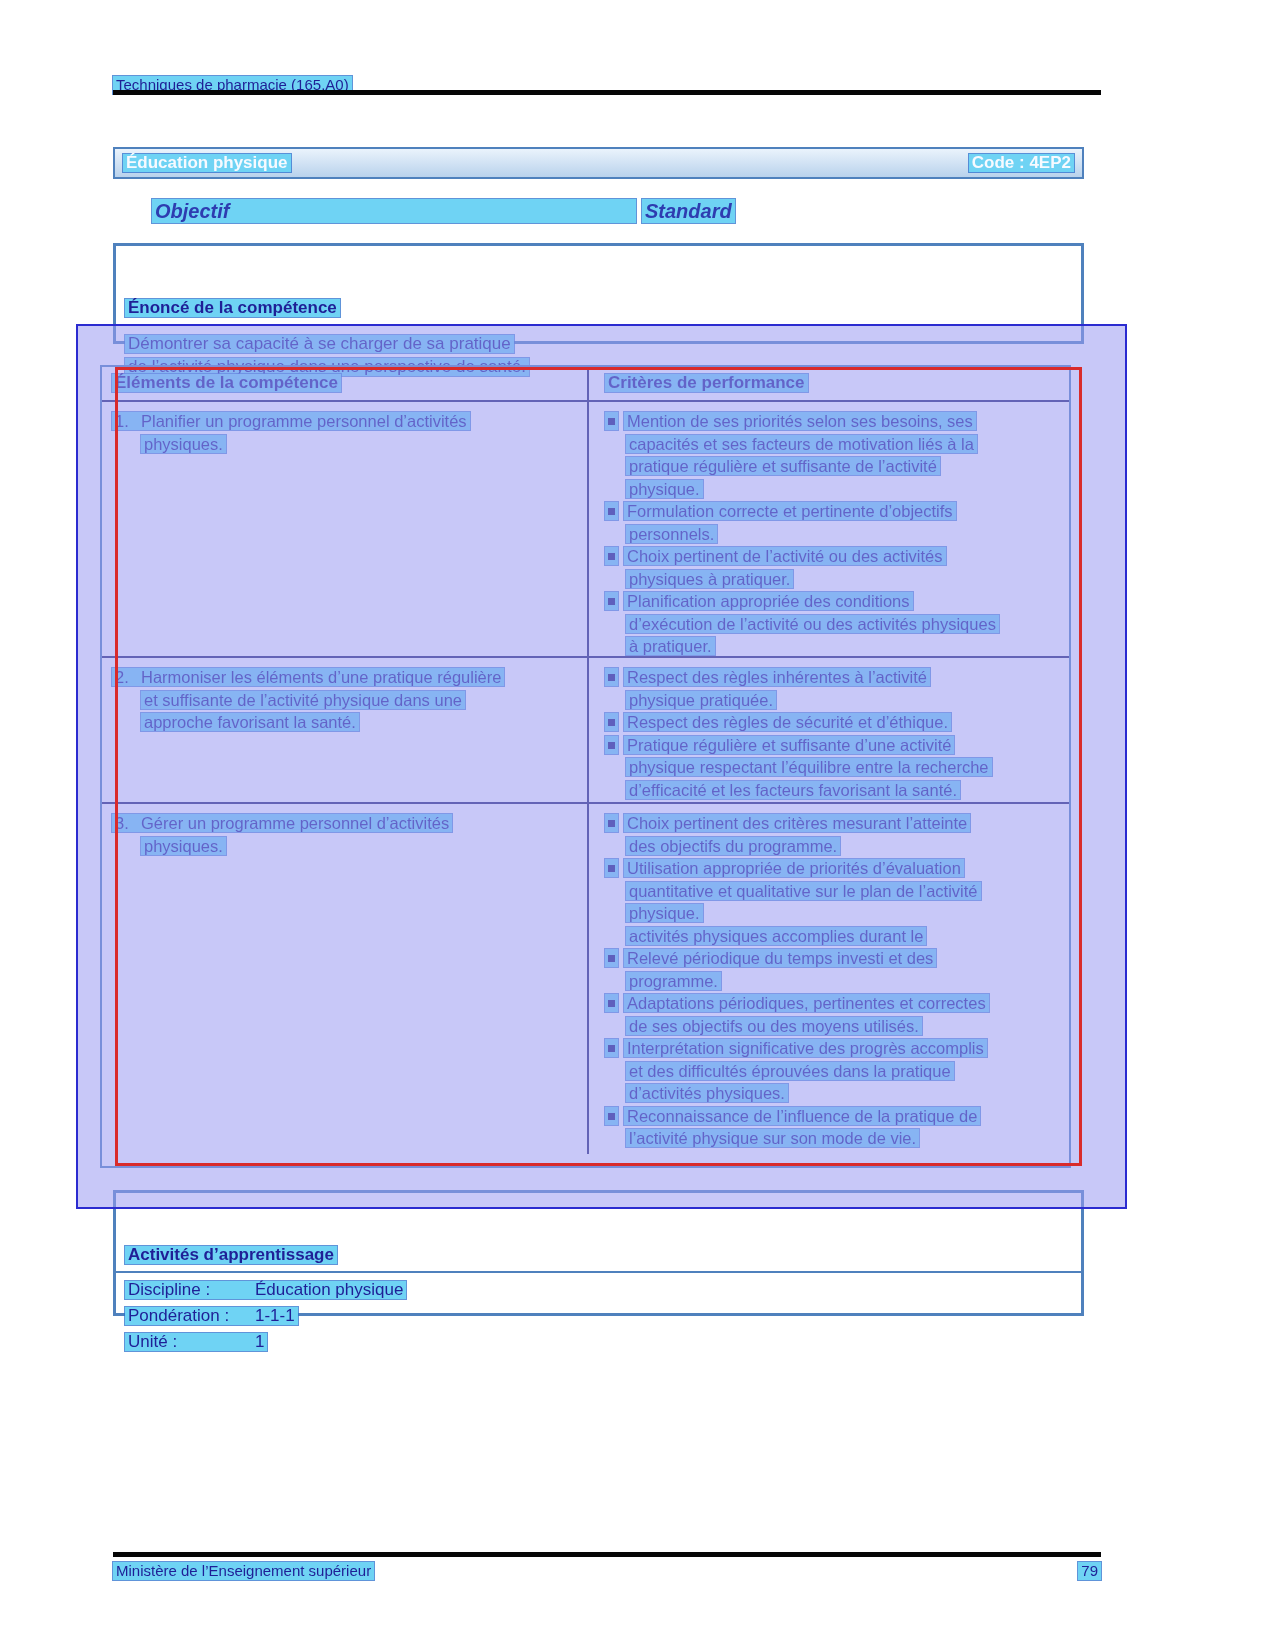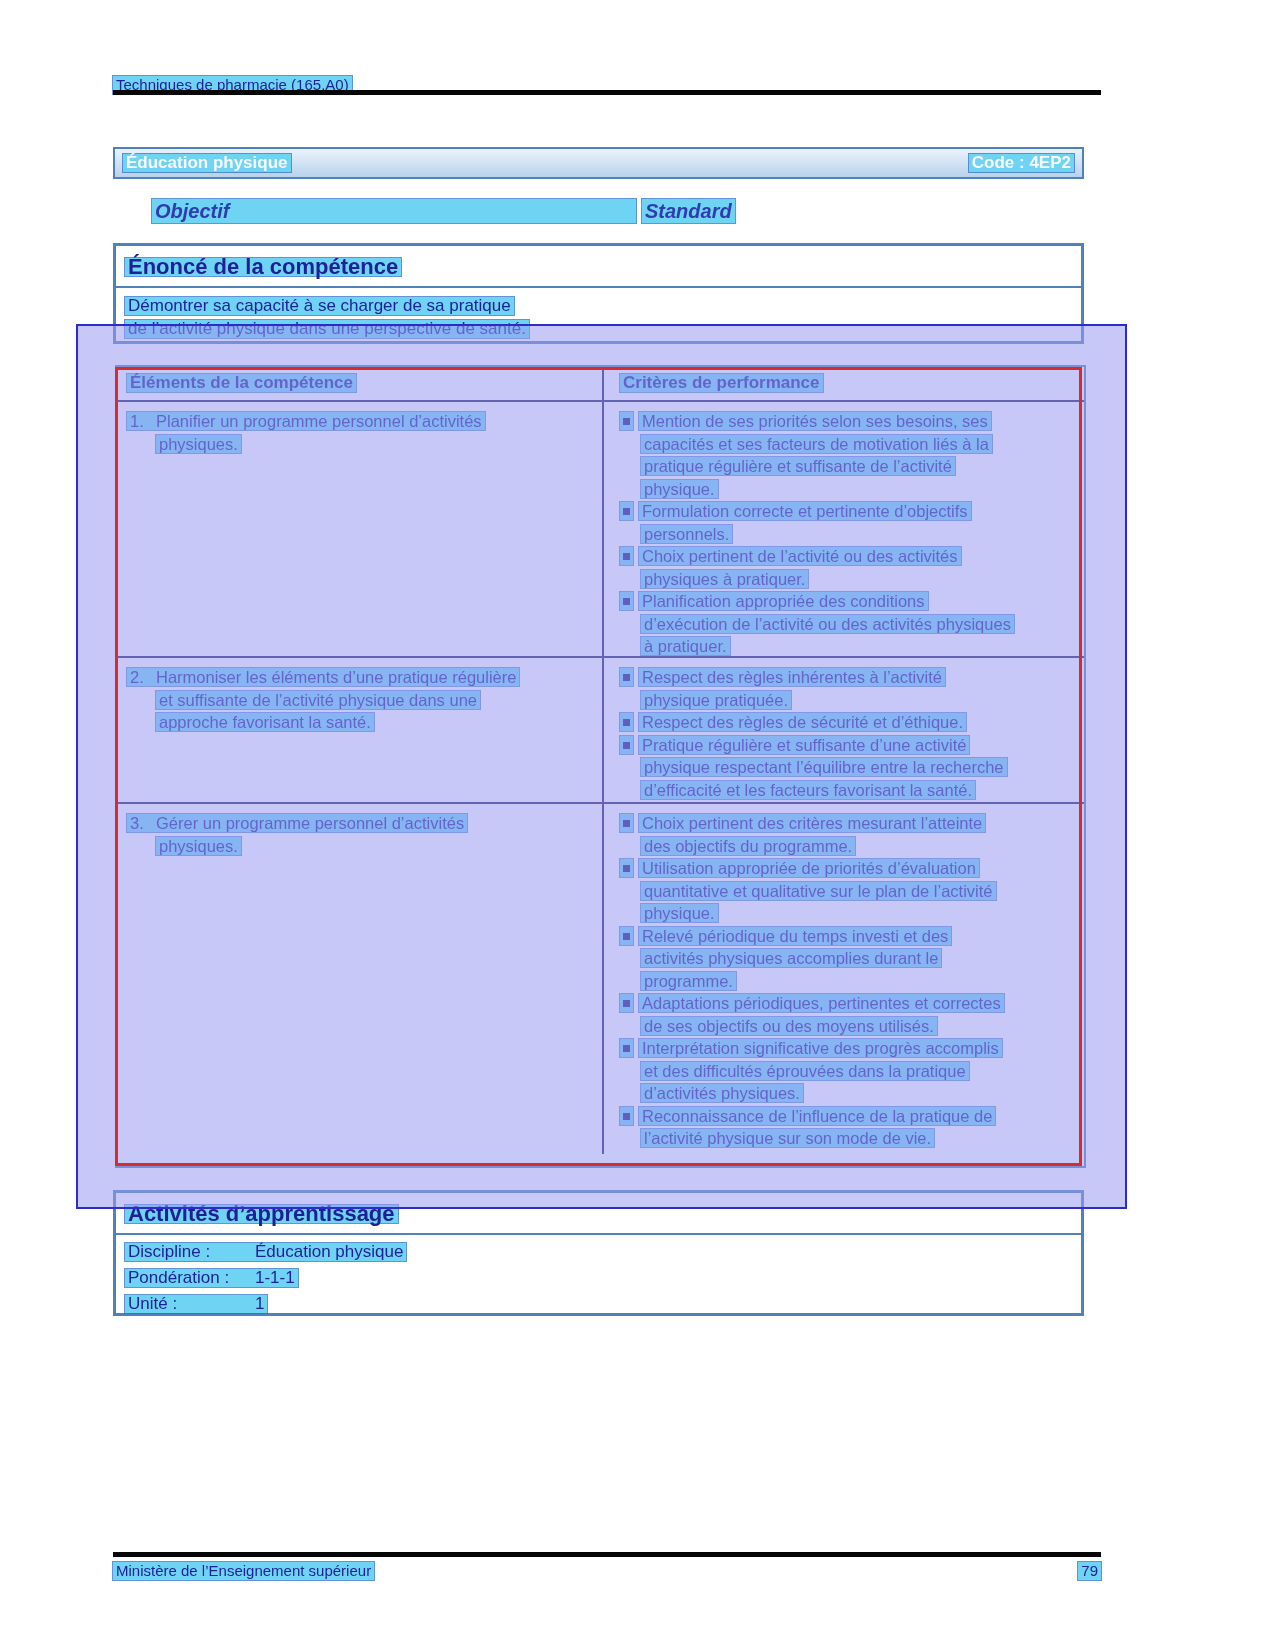--- a/index.html
+++ b/index.html
@@ -16,27 +16,27 @@
           border:2px solid #4f81bd;background:linear-gradient(180deg,#eaf3fc 0%,#b9d2ec 100%);
           display:flex;justify-content:space-between;align-items:center;padding:0 8px;
           font-size:17px;font-weight:bold;color:#f7faff;}
 
   .obj-std{position:absolute;left:120px;top:199px;width:1000px;font-size:20px;
            font-weight:bold;font-style:italic;color:#2e3cb0;padding-left:32px;}
   .obj-std .hl{line-height:24px;}
   .obj-bar{width:478px;margin-right:6px;}
 
   .box{position:absolute;left:113px;width:971px;box-sizing:border-box;border:3px solid #4f81bd;background:#ffffff;}
-  .box-title{padding:8px 9px 6px 9px;border-bottom:2px solid #4f81bd;font-size:22px;font-weight:bold;}
+  .box-title{padding:8px 9px 6px 9px;border-bottom:2px solid #4f81bd;font-size:17px;font-weight:bold;margin-top:44px;}
   .box-body{padding:7px 9px;font-size:17px;}
   .line{line-height:22.5px;white-space:nowrap;}
 
   .enonce{top:243px;height:101px;}
 
-  .comp-table{position:absolute;left:115px;top:365px;width:971px;height:803px;box-sizing:border-box;
+  .comp-table{position:absolute;left:100px;top:365px;width:971px;height:803px;box-sizing:border-box;
               border:2px solid #4f81bd;overflow:hidden;z-index:10;font-size:16.5px;}
   .thead{display:flex;height:35px;border-bottom:2px solid #20206e;box-sizing:border-box;}
   .tcell{box-sizing:border-box;}
   .lcell{flex:0 0 487px;width:487px;border-right:2px solid #20206e;padding:8px 10px 0 10px;}
   .rcell{flex:1;padding:8px 10px 0 16px;}
   .thead .lcell,.thead .rcell{padding-top:6px;font-size:17px;}
   .trow{display:flex;border-bottom:2px solid #20206e;box-sizing:border-box;overflow:hidden;}
   .trow:last-child{border-bottom:none;}
   .num{display:inline-block;width:26px;}
   .cont{margin-left:29px;}
@@ -135,22 +135,22 @@
           <div class="tcell lcell">
             <div class="line"><span class="hl"><span class="num">3.</span><span>Gérer un programme personnel d’activités</span></span></div>
             <div class="line cont"><span class="hl">physiques.</span></div>
           </div>
           <div class="tcell rcell">
             <div class="line"><span class="hl bmark"><span class="sq"></span></span><span class="hl">Choix pertinent des critères mesurant l’atteinte</span></div>
             <div class="line ccont"><span class="hl">des objectifs du programme.</span></div>
             <div class="line"><span class="hl bmark"><span class="sq"></span></span><span class="hl">Utilisation appropriée de priorités d’évaluation</span></div>
             <div class="line ccont"><span class="hl">quantitative et qualitative sur le plan de l’activité</span></div>
             <div class="line ccont"><span class="hl">physique.</span></div>
+            <div class="line ccont"><span class="hl">activités physiques accomplies durant le</span></div>
             <div class="line"><span class="hl bmark"><span class="sq"></span></span><span class="hl">Relevé périodique du temps investi et des</span></div>
-            <div class="line ccont"><span class="hl">activités physiques accomplies durant le</span></div>
             <div class="line ccont"><span class="hl">programme.</span></div>
             <div class="line"><span class="hl bmark"><span class="sq"></span></span><span class="hl">Adaptations périodiques, pertinentes et correctes</span></div>
             <div class="line ccont"><span class="hl">de ses objectifs ou des moyens utilisés.</span></div>
             <div class="line"><span class="hl bmark"><span class="sq"></span></span><span class="hl">Interprétation significative des progrès accomplis</span></div>
             <div class="line ccont"><span class="hl">et des difficultés éprouvées dans la pratique</span></div>
             <div class="line ccont"><span class="hl">d’activités physiques.</span></div>
             <div class="line"><span class="hl bmark"><span class="sq"></span></span><span class="hl">Reconnaissance de l’influence de la pratique de</span></div>
             <div class="line ccont"><span class="hl">l’activité physique sur son mode de vie.</span></div>
           </div>
         </div>

